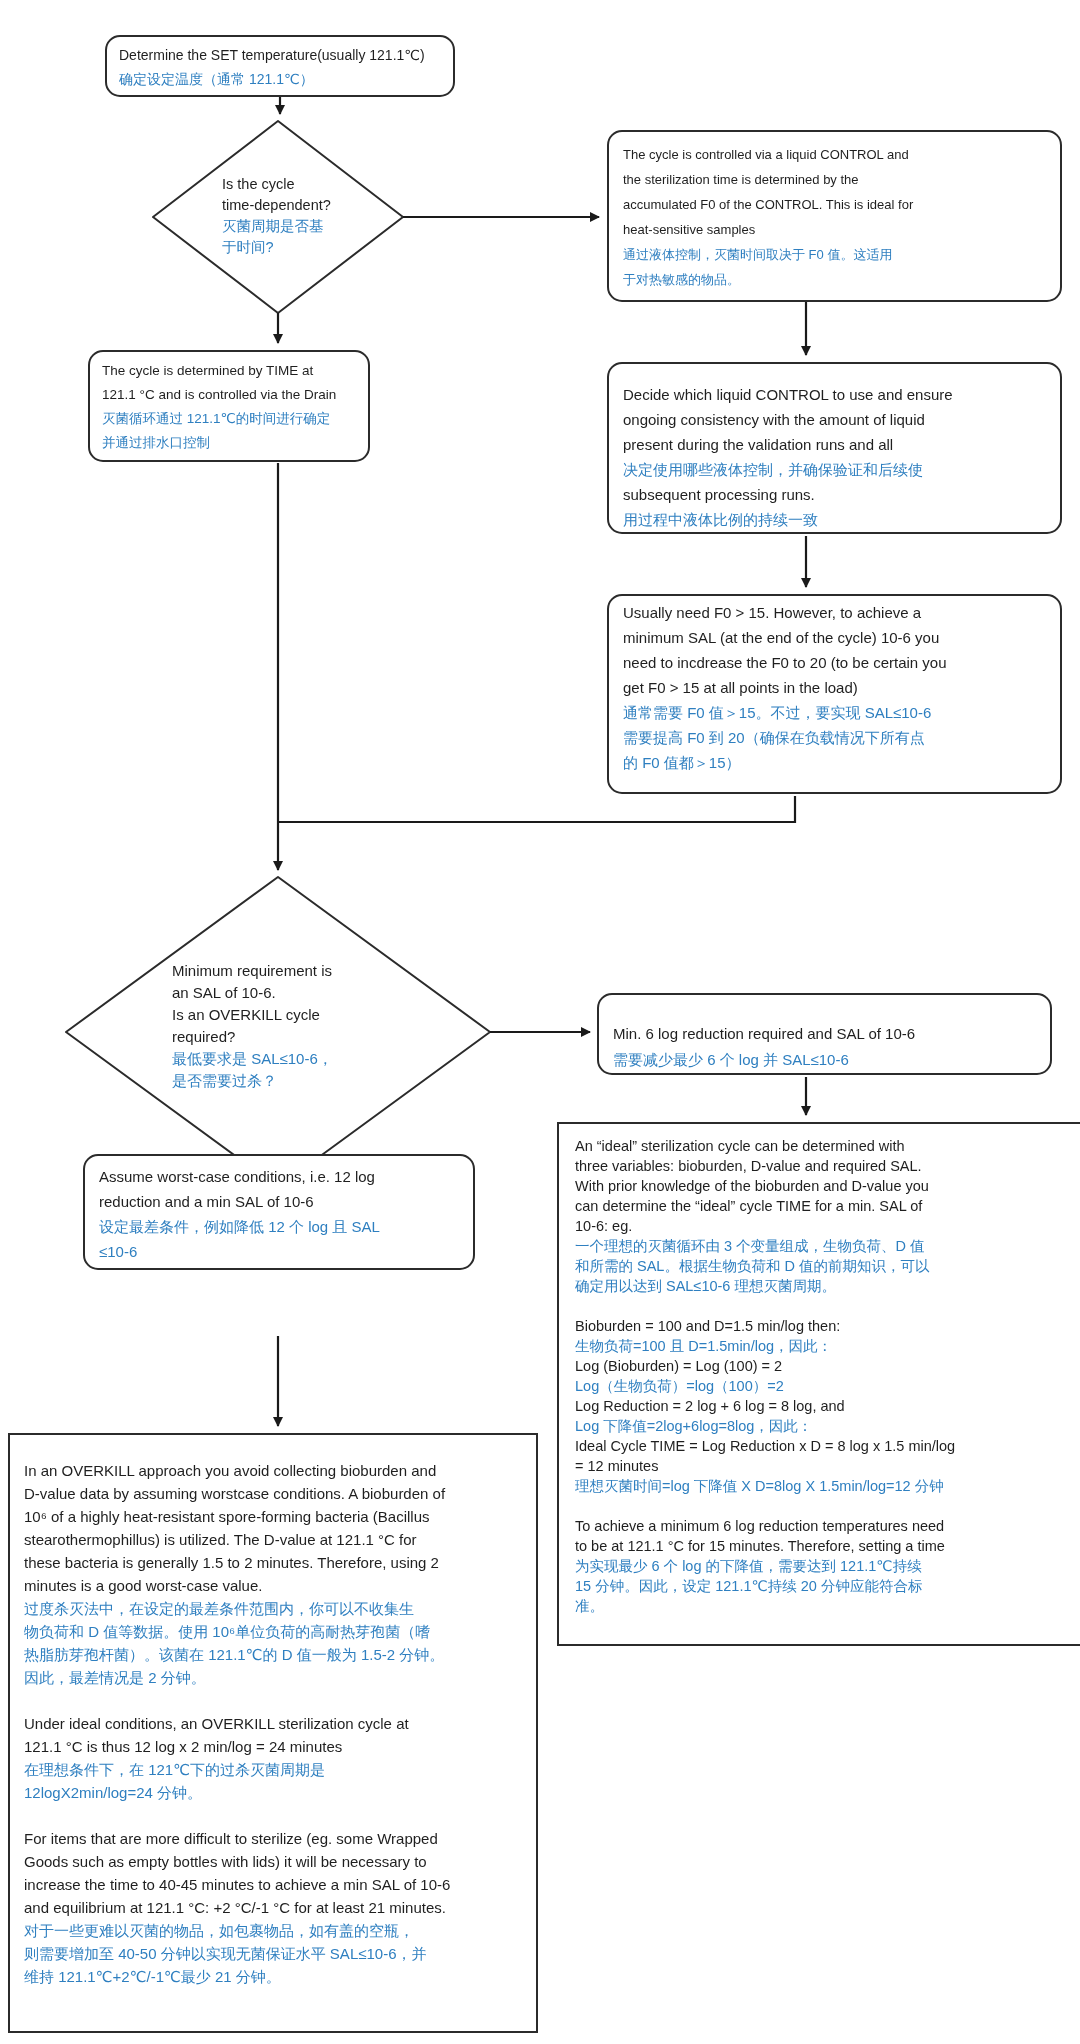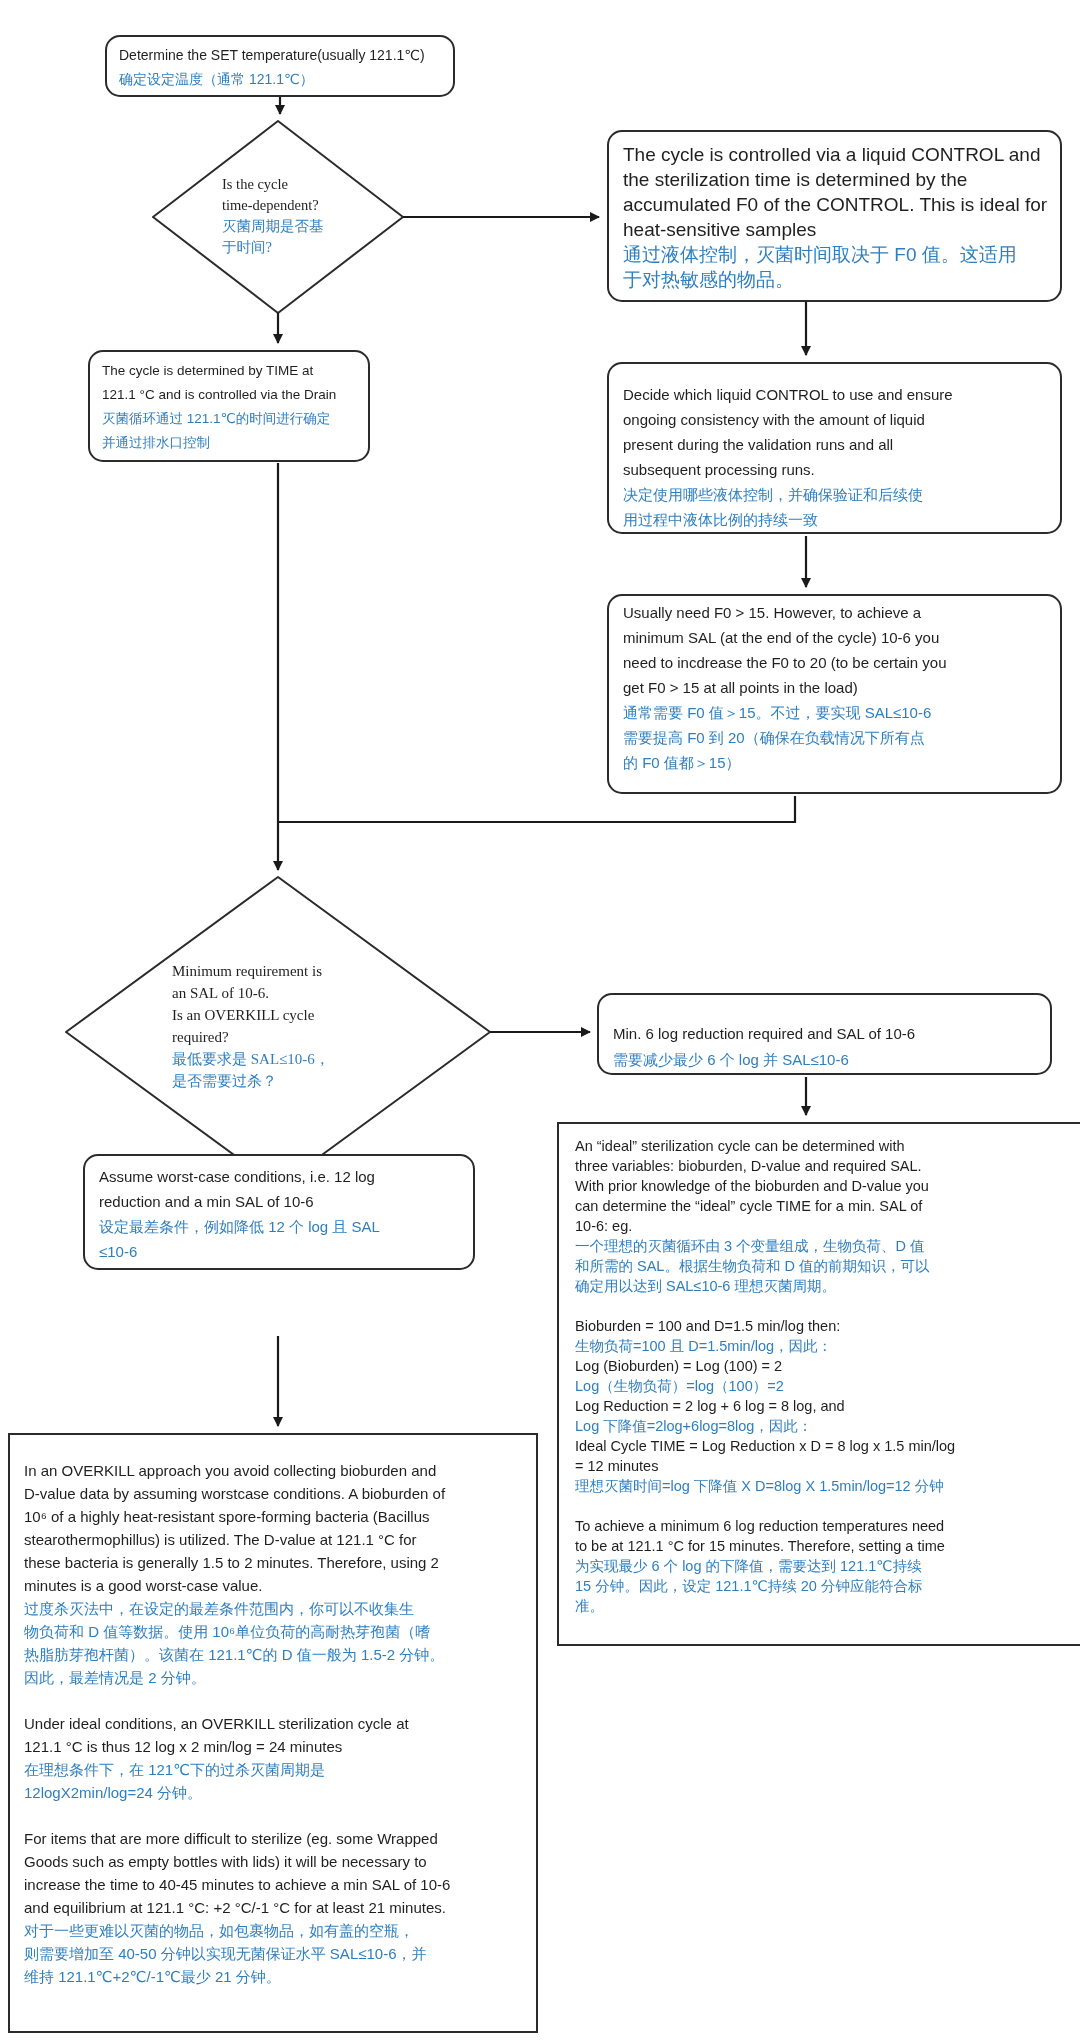--- a/index.html
+++ b/index.html
@@ -13,27 +13,27 @@
   }
   .wires{position:absolute;left:0;top:0;z-index:1;}
   .wire{stroke:var(--arrow);stroke-width:2.2;fill:none;}
   .ahead{fill:var(--arrow);}
   .diamond{fill:#ffffff;stroke:var(--border);stroke-width:2;stroke-linejoin:round;}
   .node{
     position:absolute;z-index:2;background:#ffffff;
     border:2px solid var(--border);box-sizing:border-box;
   }
   .rounded{border-radius:15px;}
-  .dtext{position:absolute;z-index:3;font-family:Liberation Serif, serif;}
+  .dtext{position:absolute;z-index:3;}
   .ln{white-space:pre;}
   .en{color:var(--en);}
   .cn{color:var(--cn);}
 
   #nodeA{left:105px;top:15px;width:350px;height:62px;font-size:14px;line-height:24px;padding:6px 12px;margin-top:20px;}
-  #nodeB{left:607px;top:130px;width:455px;height:172px;font-size:19px;line-height:25px;padding:10px 14px;}
+  #nodeB{left:607px;top:130px;width:455px;height:172px;font-size:13px;line-height:25px;padding:10px 14px;}
   #nodeC{left:88px;top:350px;width:282px;height:112px;font-size:13.5px;line-height:24px;padding:7px 12px;}
   #nodeD{left:607px;top:362px;width:455px;height:172px;font-size:15px;line-height:25px;padding:18px 14px;}
   #nodeE{left:607px;top:594px;width:455px;height:200px;font-size:15px;line-height:25px;padding:4px 14px;}
   #nodeF{left:597px;top:993px;width:455px;height:82px;font-size:15px;line-height:26px;padding:26px 14px;}
   #nodeG{left:557px;top:1122px;width:559px;height:524px;font-size:14.5px;line-height:20px;padding:12px 16px;}
   #nodeH{left:83px;top:1154px;width:392px;height:116px;font-size:15px;line-height:25px;padding:8px 14px;}
   #nodeI{left:8px;top:1433px;width:530px;height:600px;font-size:15px;line-height:23px;padding:24px 14px;}
 
   #d1text{left:222px;top:174px;width:150px;font-size:14.5px;line-height:21px;}
   #d2text{left:172px;top:960px;width:250px;font-size:15px;line-height:22px;}
@@ -90,22 +90,22 @@
       <div class="ln en">The cycle is determined by TIME at</div>
       <div class="ln en">121.1 °C and is controlled via the Drain</div>
       <div class="ln cn">灭菌循环通过 121.1℃的时间进行确定</div>
       <div class="ln cn">并通过排水口控制</div>
     </div>
 
   <div id="nodeD" class="node rounded">
       <div class="ln en">Decide which liquid CONTROL to use and ensure</div>
       <div class="ln en">ongoing consistency with the amount of liquid</div>
       <div class="ln en">present during the validation runs and all</div>
+      <div class="ln cn">决定使用哪些液体控制，并确保验证和后续使</div>
       <div class="ln en">subsequent processing runs.</div>
-      <div class="ln cn">决定使用哪些液体控制，并确保验证和后续使</div>
       <div class="ln cn">用过程中液体比例的持续一致</div>
     </div>
 
   <div id="nodeE" class="node rounded">
       <div class="ln en">Usually need F0 &gt; 15. However, to achieve a</div>
       <div class="ln en">minimum SAL (at the end of the cycle) 10-6 you</div>
       <div class="ln en">need to incdrease the F0 to 20 (to be certain you</div>
       <div class="ln en">get F0 &gt; 15 at all points in the load)</div>
       <div class="ln cn">通常需要 F0 值＞15。不过，要实现 SAL≤10-6</div>
       <div class="ln cn">需要提高 F0 到 20（确保在负载情况下所有点</div>

